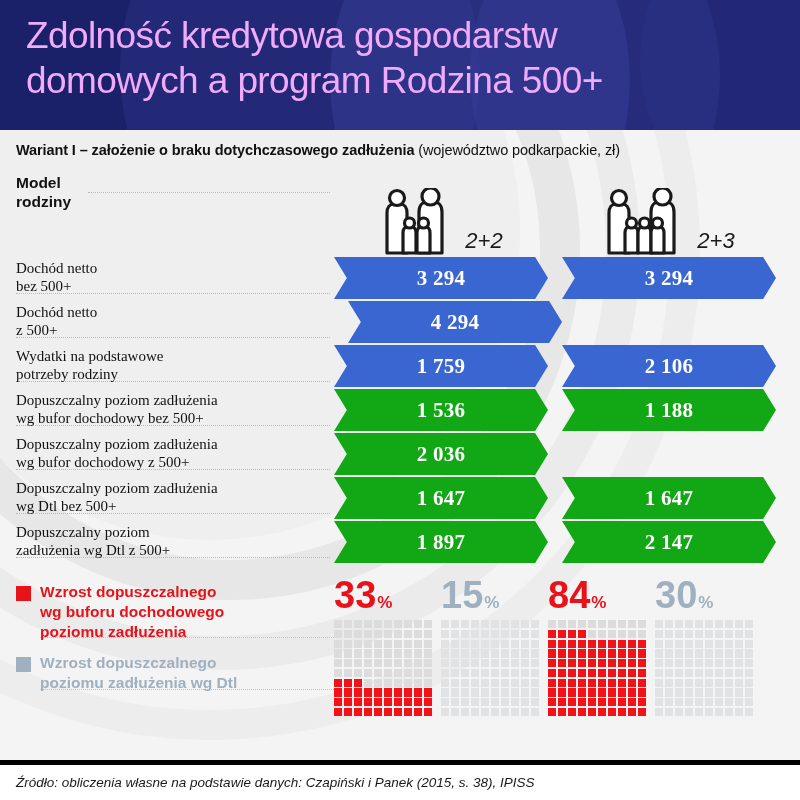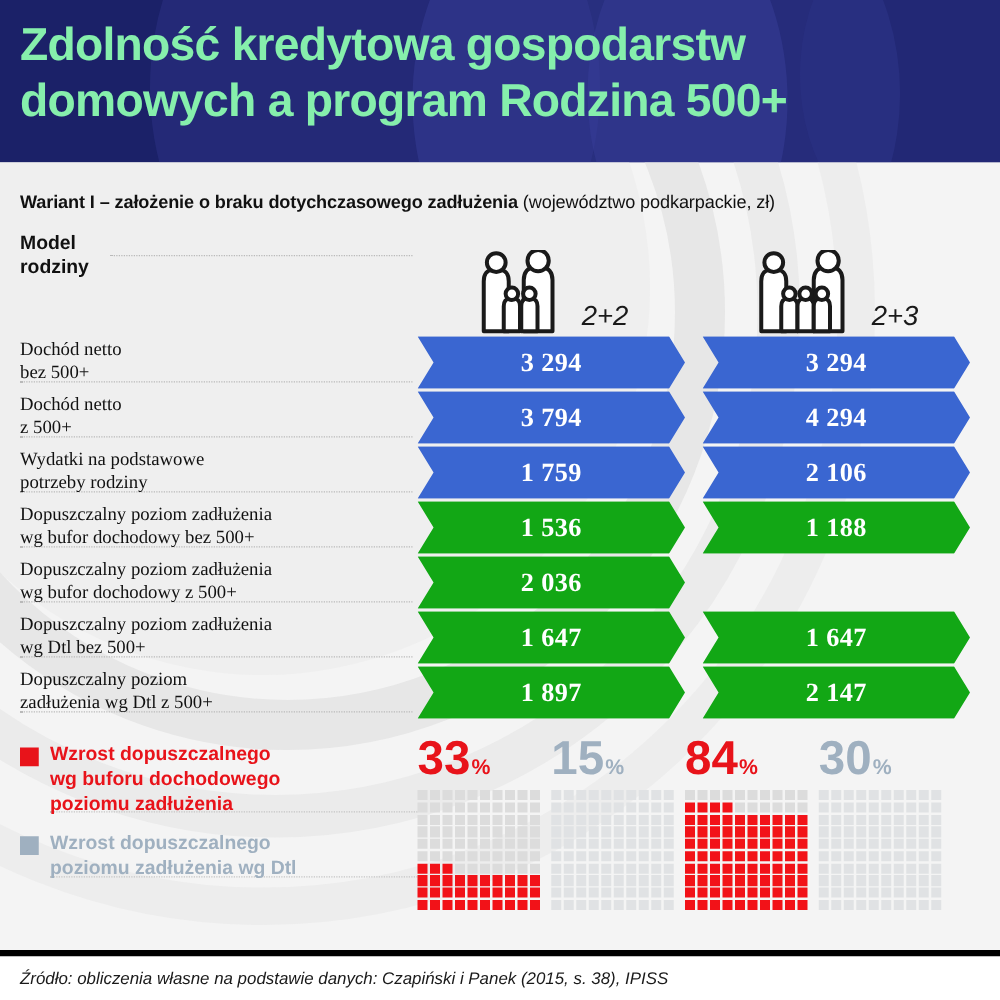--- a/index.html
+++ b/index.html
@@ -31,26 +31,27 @@
     background: #2b3183;
     opacity: .55;
   }
   .header .arc.a1 { width: 360px; height: 420px; left: 120px;  top: -140px; }
   .header .arc.a2 { width: 300px; height: 380px; left: 330px;  top: -110px; background:#39409b; opacity:.45;}
   .header .arc.a3 { width: 250px; height: 330px; left: 470px;  top: -90px;  background:#3b42a0; opacity:.35;}
   .header .arc.a4 { width: 190px; height: 260px; left: 640px;  top: -70px;  background:#2e3589; opacity:.40;}
   .header-title {
     position: relative;
     z-index: 3;
-    color: #86efac;
+    color: #f0abfc;
     font-size: 37px;
-    font-weight: bold;
+    font-weight: normal;
     line-height: 1.22;
     padding: 13px 16px 0 16px;
     letter-spacing: -0.6px;
+    margin-left: 10px;
   }
 
   
   .body-wrap {
     position: relative;
     height: 670px;
     background: #f4f4f4;
     overflow: hidden;
   }
   .bg-arc {
@@ -61,21 +62,21 @@
     pointer-events: none;
   }
   .bg-arc.b1 { width: 700px; height: 700px; left: -120px; top: -230px; border-width: 40px; opacity: .85; }
   .bg-arc.b2 { width: 840px; height: 840px; left: -200px; top: -300px; border-width: 34px; opacity: .6; }
   .bg-arc.b3 { width: 980px; height: 980px; left: -280px; top: -370px; border-width: 30px; opacity: .45; }
   .bg-fill {
     position:absolute; width: 620px; height: 620px; left:-100px; top:-210px;
     border-radius:50%; background:#ededed; opacity:.7;
   }
 
-  .content { position: relative; z-index: 5; padding: 12px 16px; }
+  .content { position: relative; z-index: 5; padding: 0 16px; }
 
   
   .subtitle {
     font-size: 14.5px;
     color: #111111;
     padding: 12px 0 10px 0;
     letter-spacing: -0.1px;
   }
   .subtitle b { font-weight: bold; }
   .subtitle span.paren { font-weight: normal; }
@@ -294,23 +295,20 @@
             <div class="cell gap">
               <div class="bar blue">3 294</div>
             </div>
           </div>
           <div class="grid-row">
             <div class="lbl">
               <div>Dochód netto</div>
               <div>z 500+</div>
               <div class="leader"></div>
             </div>
-            <div class="cell">
-              <div class="bar blue">3 794</div>
-            </div>
             <div class="cell gap">
               <div class="bar blue">4 294</div>
             </div>
           </div>
           <div class="grid-row">
             <div class="lbl">
               <div>Wydatki na podstawowe</div>
               <div>potrzeby rodziny</div>
               <div class="leader"></div>
             </div>

